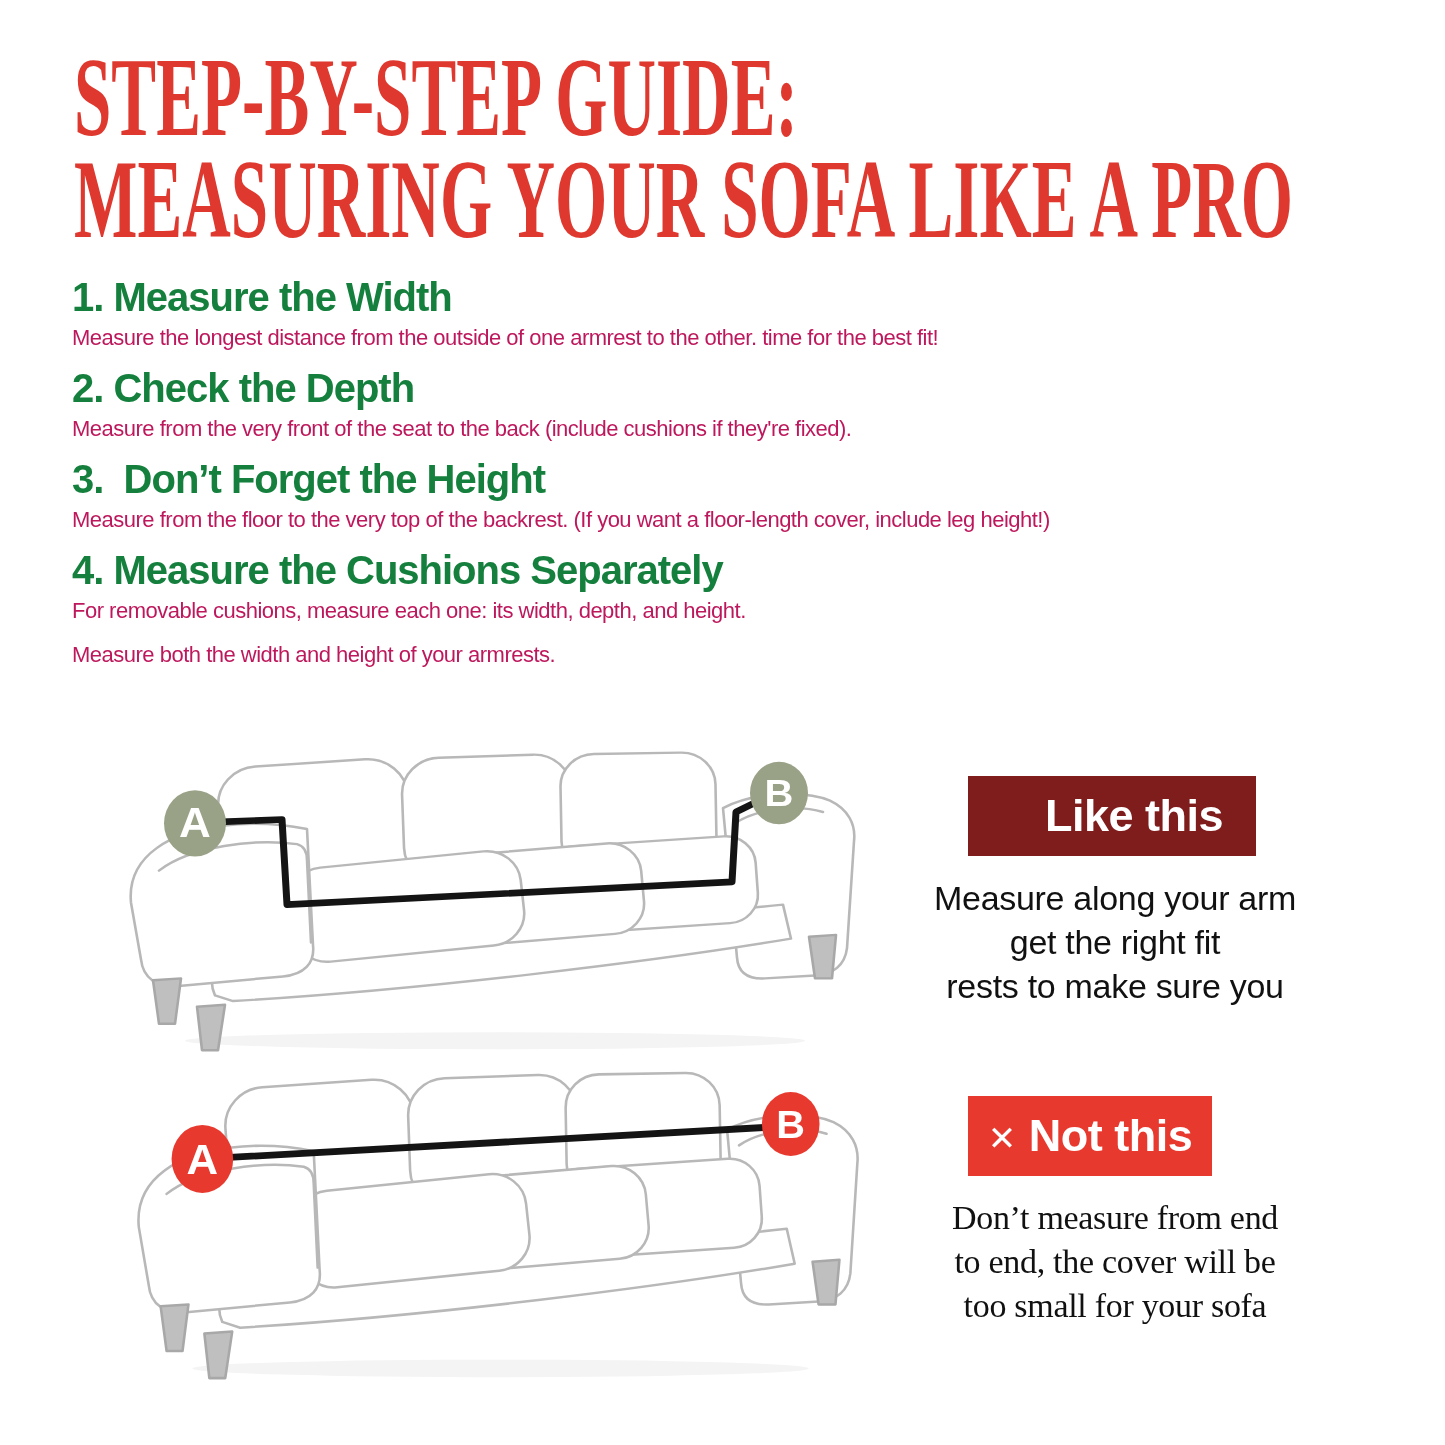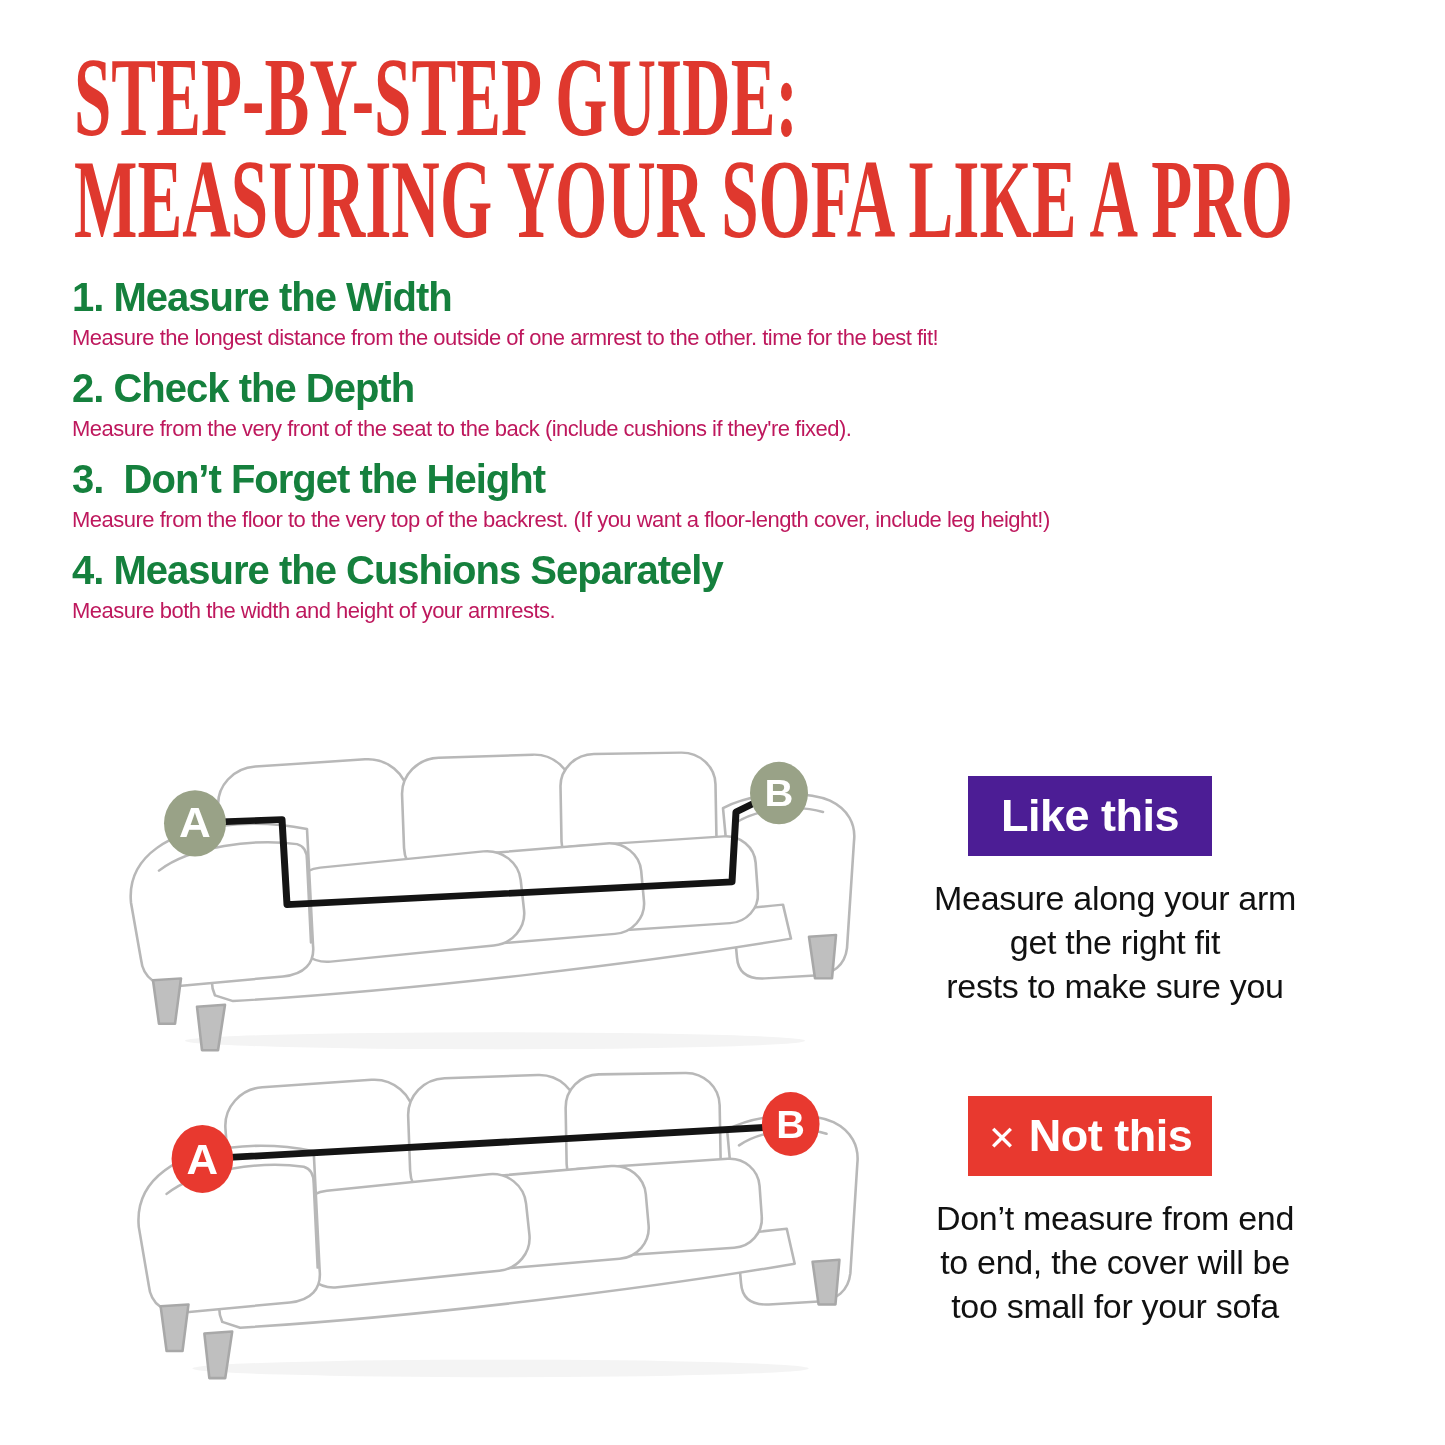--- a/index.html
+++ b/index.html
@@ -49,52 +49,53 @@
   .sofa-bottom { position:absolute; left:103px; top:1062px; width:805px; height:320px; }
   .sofa-top svg, .sofa-bottom svg { width:100%; height:100%; display:block; }
 
   
   .badge {
     position:absolute; width:244px; height:80px;
     display:flex; align-items:center; justify-content:center;
     color:#ffffff; font-weight:bold; font-size:45px;
     letter-spacing:-0.5px;
   }
-  .badge-like { left:968px; top:776px; background:#4c1d95; }
+  .badge-like { left:968px; top:776px; background:#7f1d1d;padding-left:44px; }
   .badge-not  { left:968px; top:1096px; background:#e8392f; }
   .x-icon {
     font-weight:400; font-size:34px; margin-right:13px;
     position:relative; top:2px;
   }
 
   
   .caption {
     position:absolute; width:420px; text-align:center;
     font-size:34px; line-height:44px;
     color:#111111; letter-spacing:-0.3px;
   }
   .caption-like { left:905px; top:876px; }
-  .caption-not  { left:905px; top:1196px; }
+  .caption-not  { left:905px; top:1196px;font-family:Liberation Serif, serif; }
 </style>
 </head>
 <body>
 
 <div class="title">
   <div class="title-line">STEP-BY-STEP GUIDE:</div>
   <div class="title-line">MEASURING YOUR SOFA LIKE A PRO</div>
 </div>
 
 <div class="steps">
   <div class="step-h">1. Measure the Width</div>
   <div class="step-b">Measure the longest distance from the outside of one armrest to the other. time for the best fit!</div>
   <div class="step-h">2. Check the Depth</div>
   <div class="step-b">Measure from the very front of the seat to the back (include cushions if they're fixed).</div>
   <div class="step-h">3.  Don’t Forget the Height</div>
   <div class="step-b">Measure from the floor to the very top of the backrest. (If you want a floor-length cover, include leg height!)</div>
   <div class="step-h">4. Measure the Cushions Separately</div>
+  <div class="step-b">For removable cushions, measure each one: its width, depth, and height.</div>
   <div class="step-b">Measure both the width and height of your armrests.</div>
 </div>
 
 <div class="sofa-top">
   <svg viewBox="0 0 810 330" preserveAspectRatio="none">
     <ellipse cx="400" cy="316" rx="310" ry="9" fill="#f4f4f4"></ellipse>
     <g stroke="#b8b8b8" stroke-width="2.6" fill="#ffffff" stroke-linejoin="round" stroke-linecap="round">
 
       <rect x="125" y="22" width="190" height="138" rx="40" transform="rotate(-4 220 91)"></rect>
       <rect x="308" y="15" width="170" height="132" rx="38" transform="rotate(-2 393 81)"></rect>

